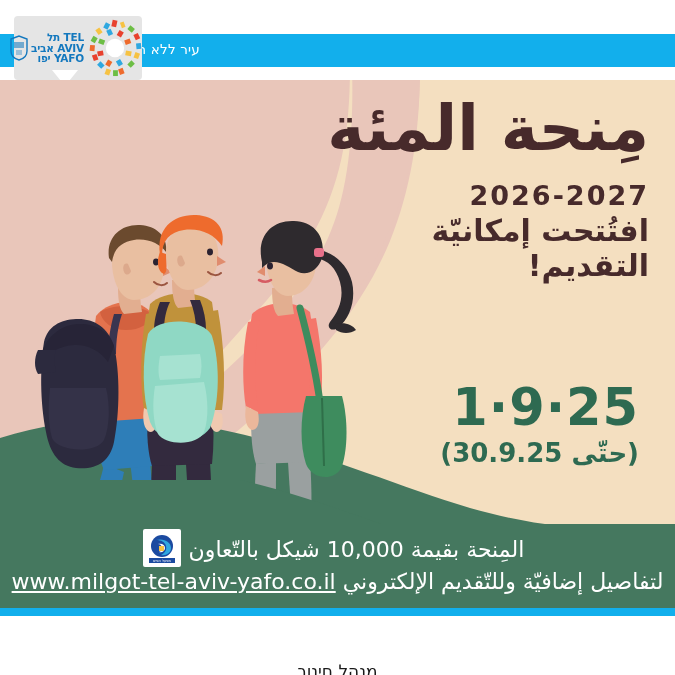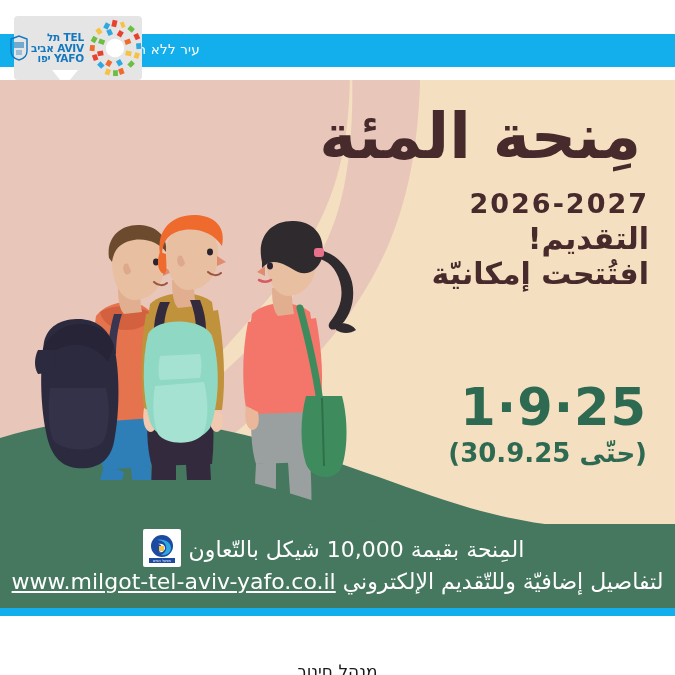--- a/index.html
+++ b/index.html
@@ -67,34 +67,34 @@
   }
   .art svg{display:block;}
 
   
   .copy{
     position:absolute;right:26px;top:96px;width:400px;
     text-align:right;direction:rtl;z-index:6;
   }
   .headline{
     color:#472A2B;font-size:63px;font-weight:bold;
-    line-height:1.04;margin:8px;letter-spacing:-1px;
+    line-height:1.04;margin:0;letter-spacing:-1px;
     white-space:nowrap;
   }
   .years{
     color:#472A2B;font-size:27px;font-weight:bold;
     margin:18px 0 2px 0;letter-spacing:2px;direction:ltr;text-align:right;
   }
   .subline{
     color:#472A2B;font-size:30px;font-weight:bold;
     line-height:1.18;margin:0;
   }
 
   .datebox{
-    position:absolute;right:28px;top:382px;width:320px;
+    position:absolute;right:36px;top:382px;width:320px;
     text-align:right;direction:rtl;z-index:6;
   }
   .bigdate{
     color:#2E6A51;font-size:51px;font-weight:bold;
     line-height:1;letter-spacing:1px;margin:0;direction:ltr;text-align:right;
   }
   .smalldate{
     color:#2E6A51;font-size:26px;font-weight:bold;
     margin:6px 0 0 0;line-height:1.1;
   }
@@ -314,22 +314,22 @@
                    C348,382 348,352 342,330 Z" fill="#3E8C5E"></path>
           <path d="M322,332 L324,400" stroke="#2F6F49" stroke-width="2" fill="none"></path>
         </g>
       </g>
     </svg>
   </div>
 
   <div class="copy">
     <h1 class="headline">مِنحة المئة</h1>
     <div class="years">2026-2027</div>
+    <div class="subline">افتُتحت إمكانيّة</div>
     <div class="subline">التقديم!</div>
-    <div class="subline">افتُتحت إمكانيّة</div>
   </div>
 
   <div class="datebox">
     <div class="bigdate">1·9·25</div>
     <div class="smalldate">(حتّى 30.9.25)</div>
   </div>
 
   <svg class="footer-band" width="675" height="128" viewBox="0 0 675 128">
     <path d="M0,0 C70,-18 150,-20 232,-2 C320,18 396,52 470,74
              C540,94 608,100 675,90 L675,128 L0,128 Z" fill="#45785F"></path>

